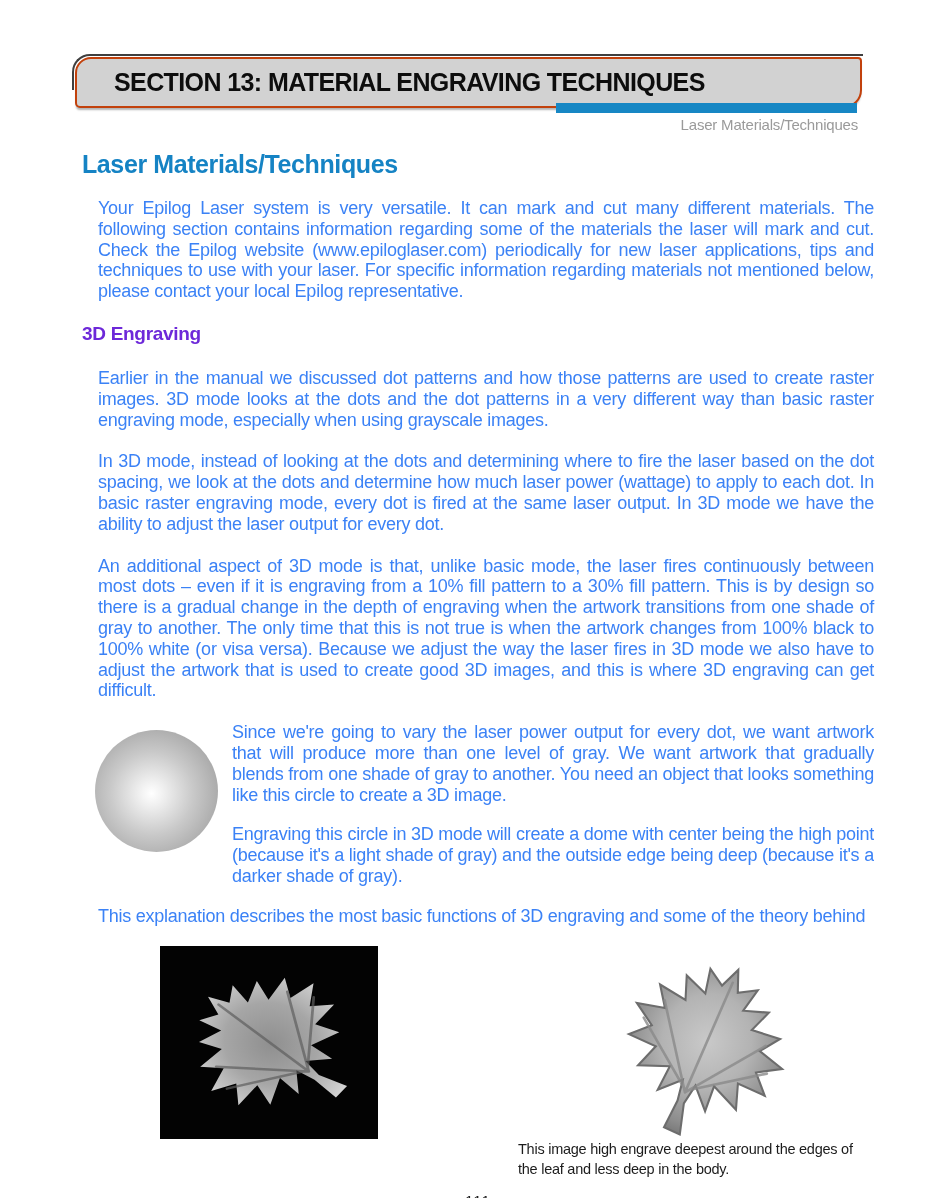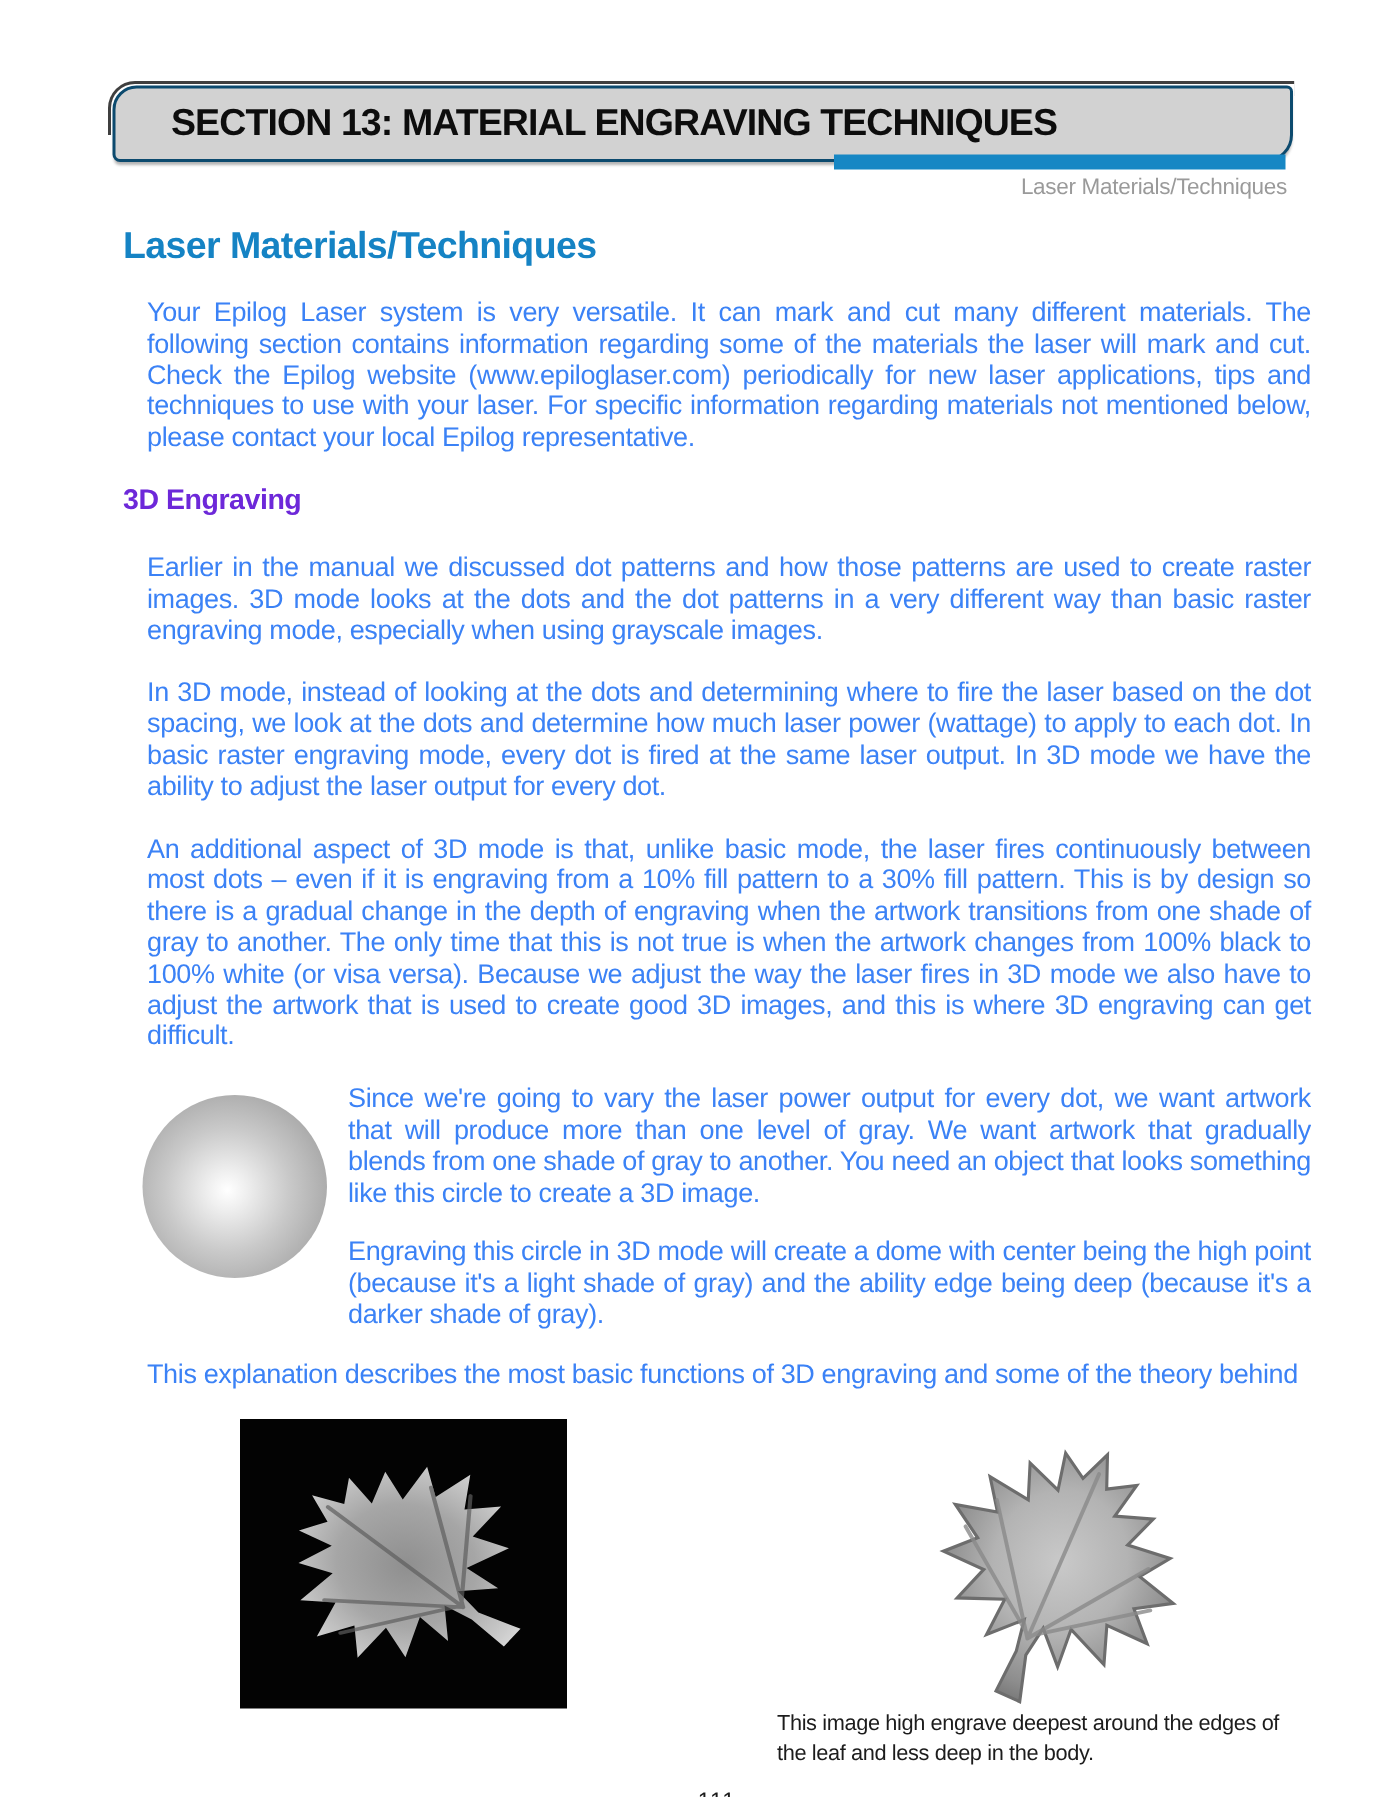--- a/index.html
+++ b/index.html
@@ -3,21 +3,21 @@
 <meta charset="utf-8">
 <style>
   html,body{margin:0;padding:0;background:#ffffff;}
   .page{
     position:relative;width:926px;height:1198px;background:#ffffff;overflow:hidden;
     font-family:"Liberation Sans",sans-serif;color:#1c1c1c;
   }
   
   .banner{
     position:absolute;left:75px;top:57px;width:783px;height:47px;
-    background:#d2d2d2;border:2px solid #0c4a6e;
+    background:#d2d2d2;border:2px solid #c2410c;
     border-radius:16px 4px 18px 5px;
     box-shadow:0 3px 2px -1px rgba(0,0,0,0.30);
   }
   .banner::before{
     content:"";position:absolute;top:-5px;left:-5px;right:-3px;height:34px;
     border-top:2px solid #3f3f3f;border-left:2px solid #3f3f3f;
     border-top-left-radius:18px;pointer-events:none;
   }
   .banner-title{
     position:absolute;left:37px;top:0;height:47px;line-height:47px;
@@ -95,21 +95,21 @@
 
     <p class="body">Earlier in the manual we discussed dot patterns and how those patterns are used to create raster images. 3D mode looks at the dots and the dot patterns in a very different way than basic raster engraving mode, especially when using grayscale images.</p>
     <p class="body">In 3D mode, instead of looking at the dots and determining where to fire the laser based on the dot spacing, we look at the dots and determine how much laser power (wattage) to apply to each dot. In basic raster engraving mode, every dot is fired at the same laser output. In 3D mode we have the ability to adjust the laser output for every dot.</p>
     <p class="body">An additional aspect of 3D mode is that, unlike basic mode, the laser fires continuously between most dots – even if it is engraving from a 10% fill pattern to a 30% fill pattern. This is by design so there is a gradual change in the depth of engraving when the artwork transitions from one shade of gray to another. The only time that this is not true is when the artwork changes from 100% black to 100% white (or visa versa). Because we adjust the way the laser fires in 3D mode we also have to adjust the artwork that is used to create good 3D images, and this is where 3D engraving can get difficult.</p>
 
     <div class="circle-block">
       <div class="sphere-wrap">
         <div class="sphere"></div>
       </div>
       <p class="body">Since we're going to vary the laser power output for every dot, we want artwork that will produce more than one level of gray. We want artwork that gradually blends from one shade of gray to another. You need an object that looks something like this circle to create a 3D image.</p>
-      <p class="body">Engraving this circle in 3D mode will create a dome with center being the high point (because it's a light shade of gray) and the ability edge being deep (because it's a darker shade of gray).</p>
+      <p class="body">Engraving this circle in 3D mode will create a dome with center being the high point (because it's a light shade of gray) and the outside edge being deep (because it's a darker shade of gray).</p>
       <p class="body last">This explanation describes the most basic functions of 3D engraving and some of the theory behind</p>
     </div>
 
     <div class="figures">
 
       <figure class="fig fig-left">
         <div class="img-spacer">
           <div class="img-black">
             <svg width="206" height="182" viewBox="0 0 100 100" preserveAspectRatio="none">
               <defs>

